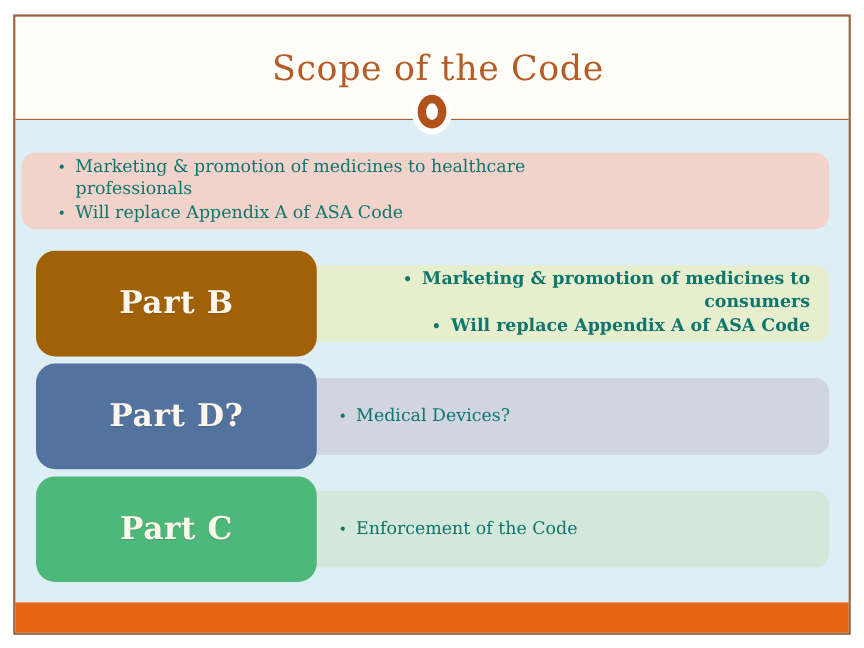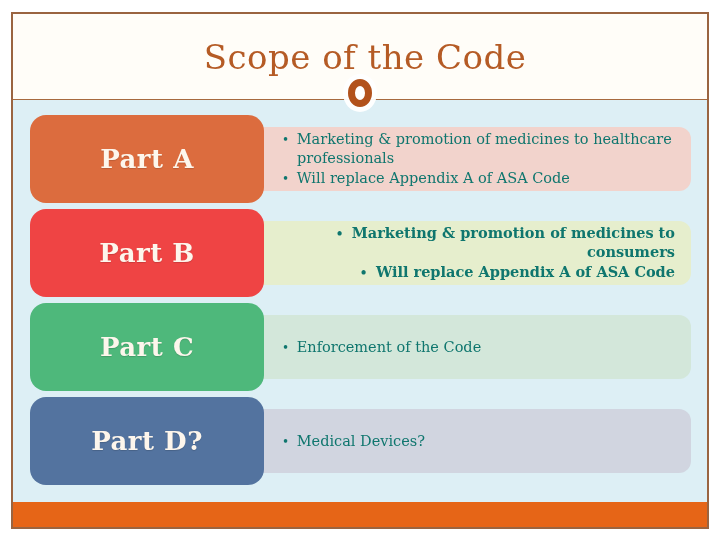--- a/index.html
+++ b/index.html
@@ -11,21 +11,21 @@
     border: 2px solid #9a6440; background: #fffdf8;
     display: flex; flex-direction: column;
   }
 
   .header {
     height: 85px; flex: 0 0 85px;
     display: flex; align-items: center; justify-content: center;
     background: #fffdf8;
   }
   .slide-title {
-    font-size: 34px; color: #b55b25; letter-spacing: 0.5px; margin-left: 10px;
+    font-size: 29px; color: #b55b25; letter-spacing: 0.5px; margin-left: 10px;
   }
 
   .divider {
     height: 0; border-top: 1px solid #a76a3f; position: relative; z-index: 5;
   }
   .ring {
     position: absolute; left: 50%; top: -21px; transform: translateX(-50%);
     width: 24px; height: 28px; border: 7px solid #b2521c; border-radius: 50%;
     background: #ffffff; box-shadow: 0 0 0 5px rgba(255,255,255,0.95);
   }
@@ -74,62 +74,59 @@
     <div class="slide-title">Scope of the Code</div>
   </div>
 
   <div class="divider">
     <div class="ring"></div>
   </div>
 
   <div class="content">
 
     <div class="row">
-      <div class="part-box" style="background: rgb(220, 108, 62);">
-        <span class="part-label">Part A</span>
-      </div>
       <div class="panel wrap-narrow" style="background: rgb(242, 211, 204);">
         <ul>
           <li>Marketing &amp; promotion of medicines to healthcare professionals</li>
           <li>Will replace Appendix A of ASA Code</li>
         </ul>
       </div>
     </div>
 
     <div class="row">
-      <div class="part-box" style="background: #ef4444;">
+      <div class="part-box" style="background: #a16207;">
         <span class="part-label">Part B</span>
       </div>
       <div class="panel bold" style="background: rgb(230, 238, 205); text-align: right;">
         <ul>
           <li>Marketing &amp; promotion of medicines to consumers</li>
           <li>Will replace Appendix A of ASA Code</li>
+        </ul>
+      </div>
+    </div>
+
+    <div class="row">
+      <div class="part-box" style="background: rgb(83, 115, 159);">
+        <span class="part-label">Part D?</span>
+      </div>
+      <div class="panel" style="background: rgb(209, 213, 224);">
+        <ul>
+          <li>Medical Devices?</li>
         </ul>
       </div>
     </div>
 
     <div class="row">
       <div class="part-box" style="background: rgb(78, 184, 123);">
         <span class="part-label">Part C</span>
       </div>
       <div class="panel" style="background: rgb(211, 231, 218);">
         <ul>
           <li>Enforcement of the Code</li>
         </ul>
       </div>
     </div>
 
-    <div class="row">
-      <div class="part-box" style="background: rgb(83, 115, 159);">
-        <span class="part-label">Part D?</span>
-      </div>
-      <div class="panel" style="background: rgb(209, 213, 224);">
-        <ul>
-          <li>Medical Devices?</li>
-        </ul>
-      </div>
-    </div>
-
   </div>
 
   <div class="footer-bar"></div>
 
 </div>
 
 </body></html>

